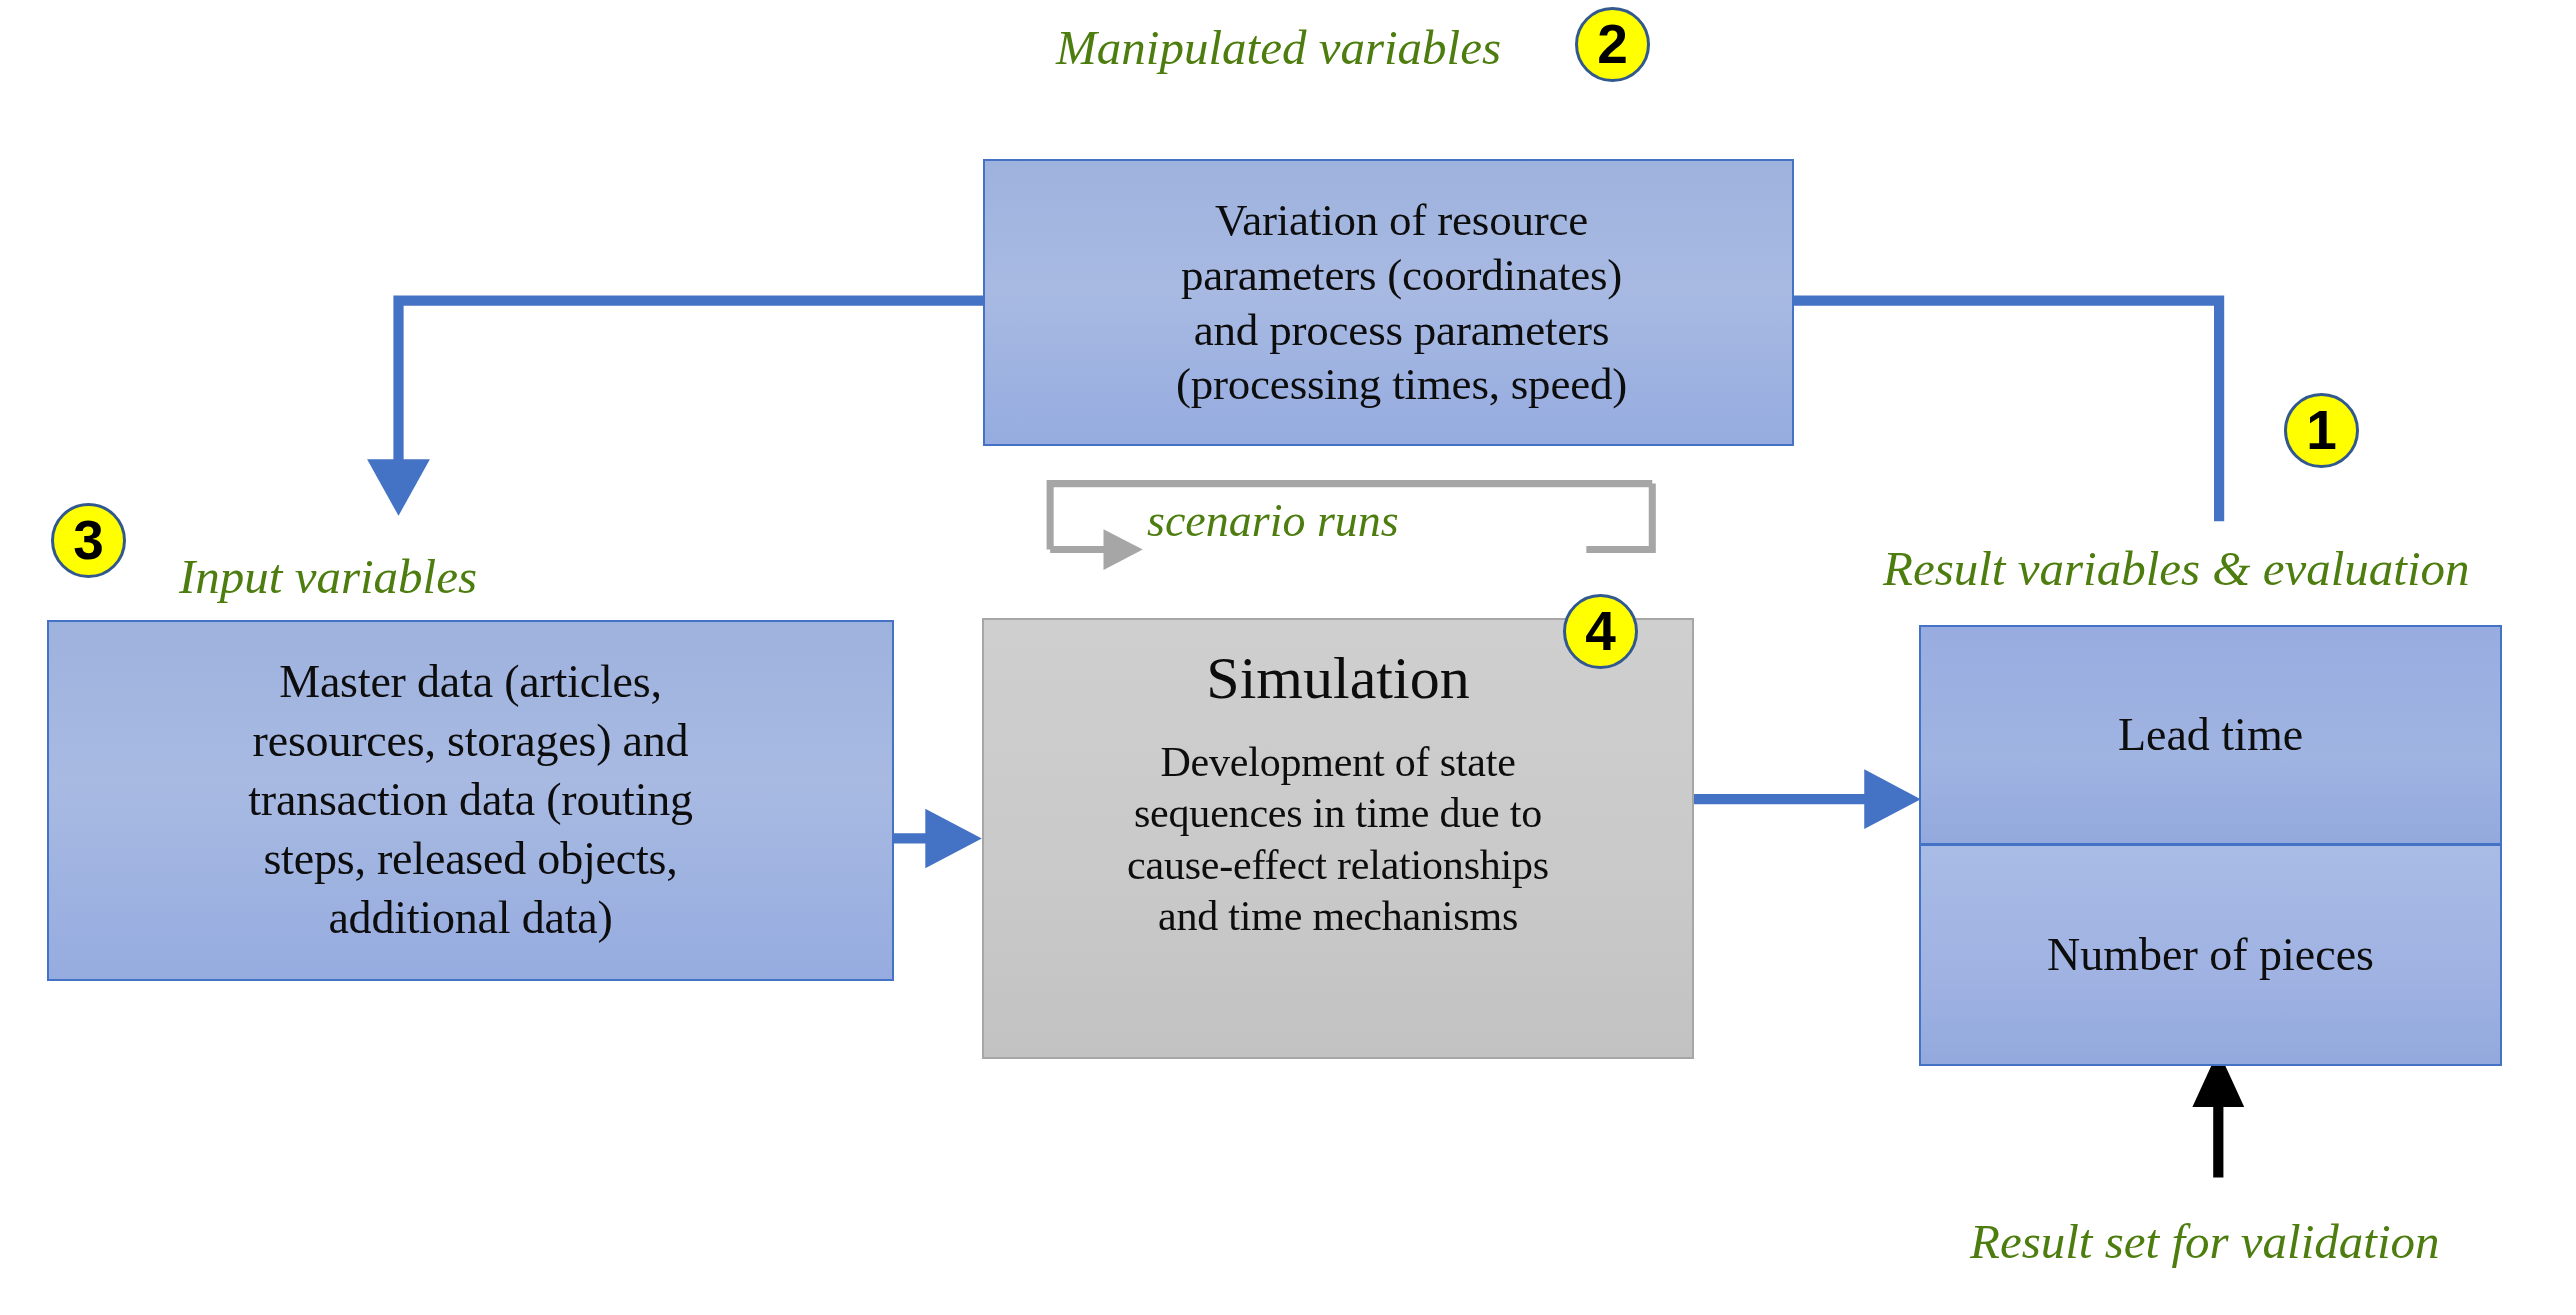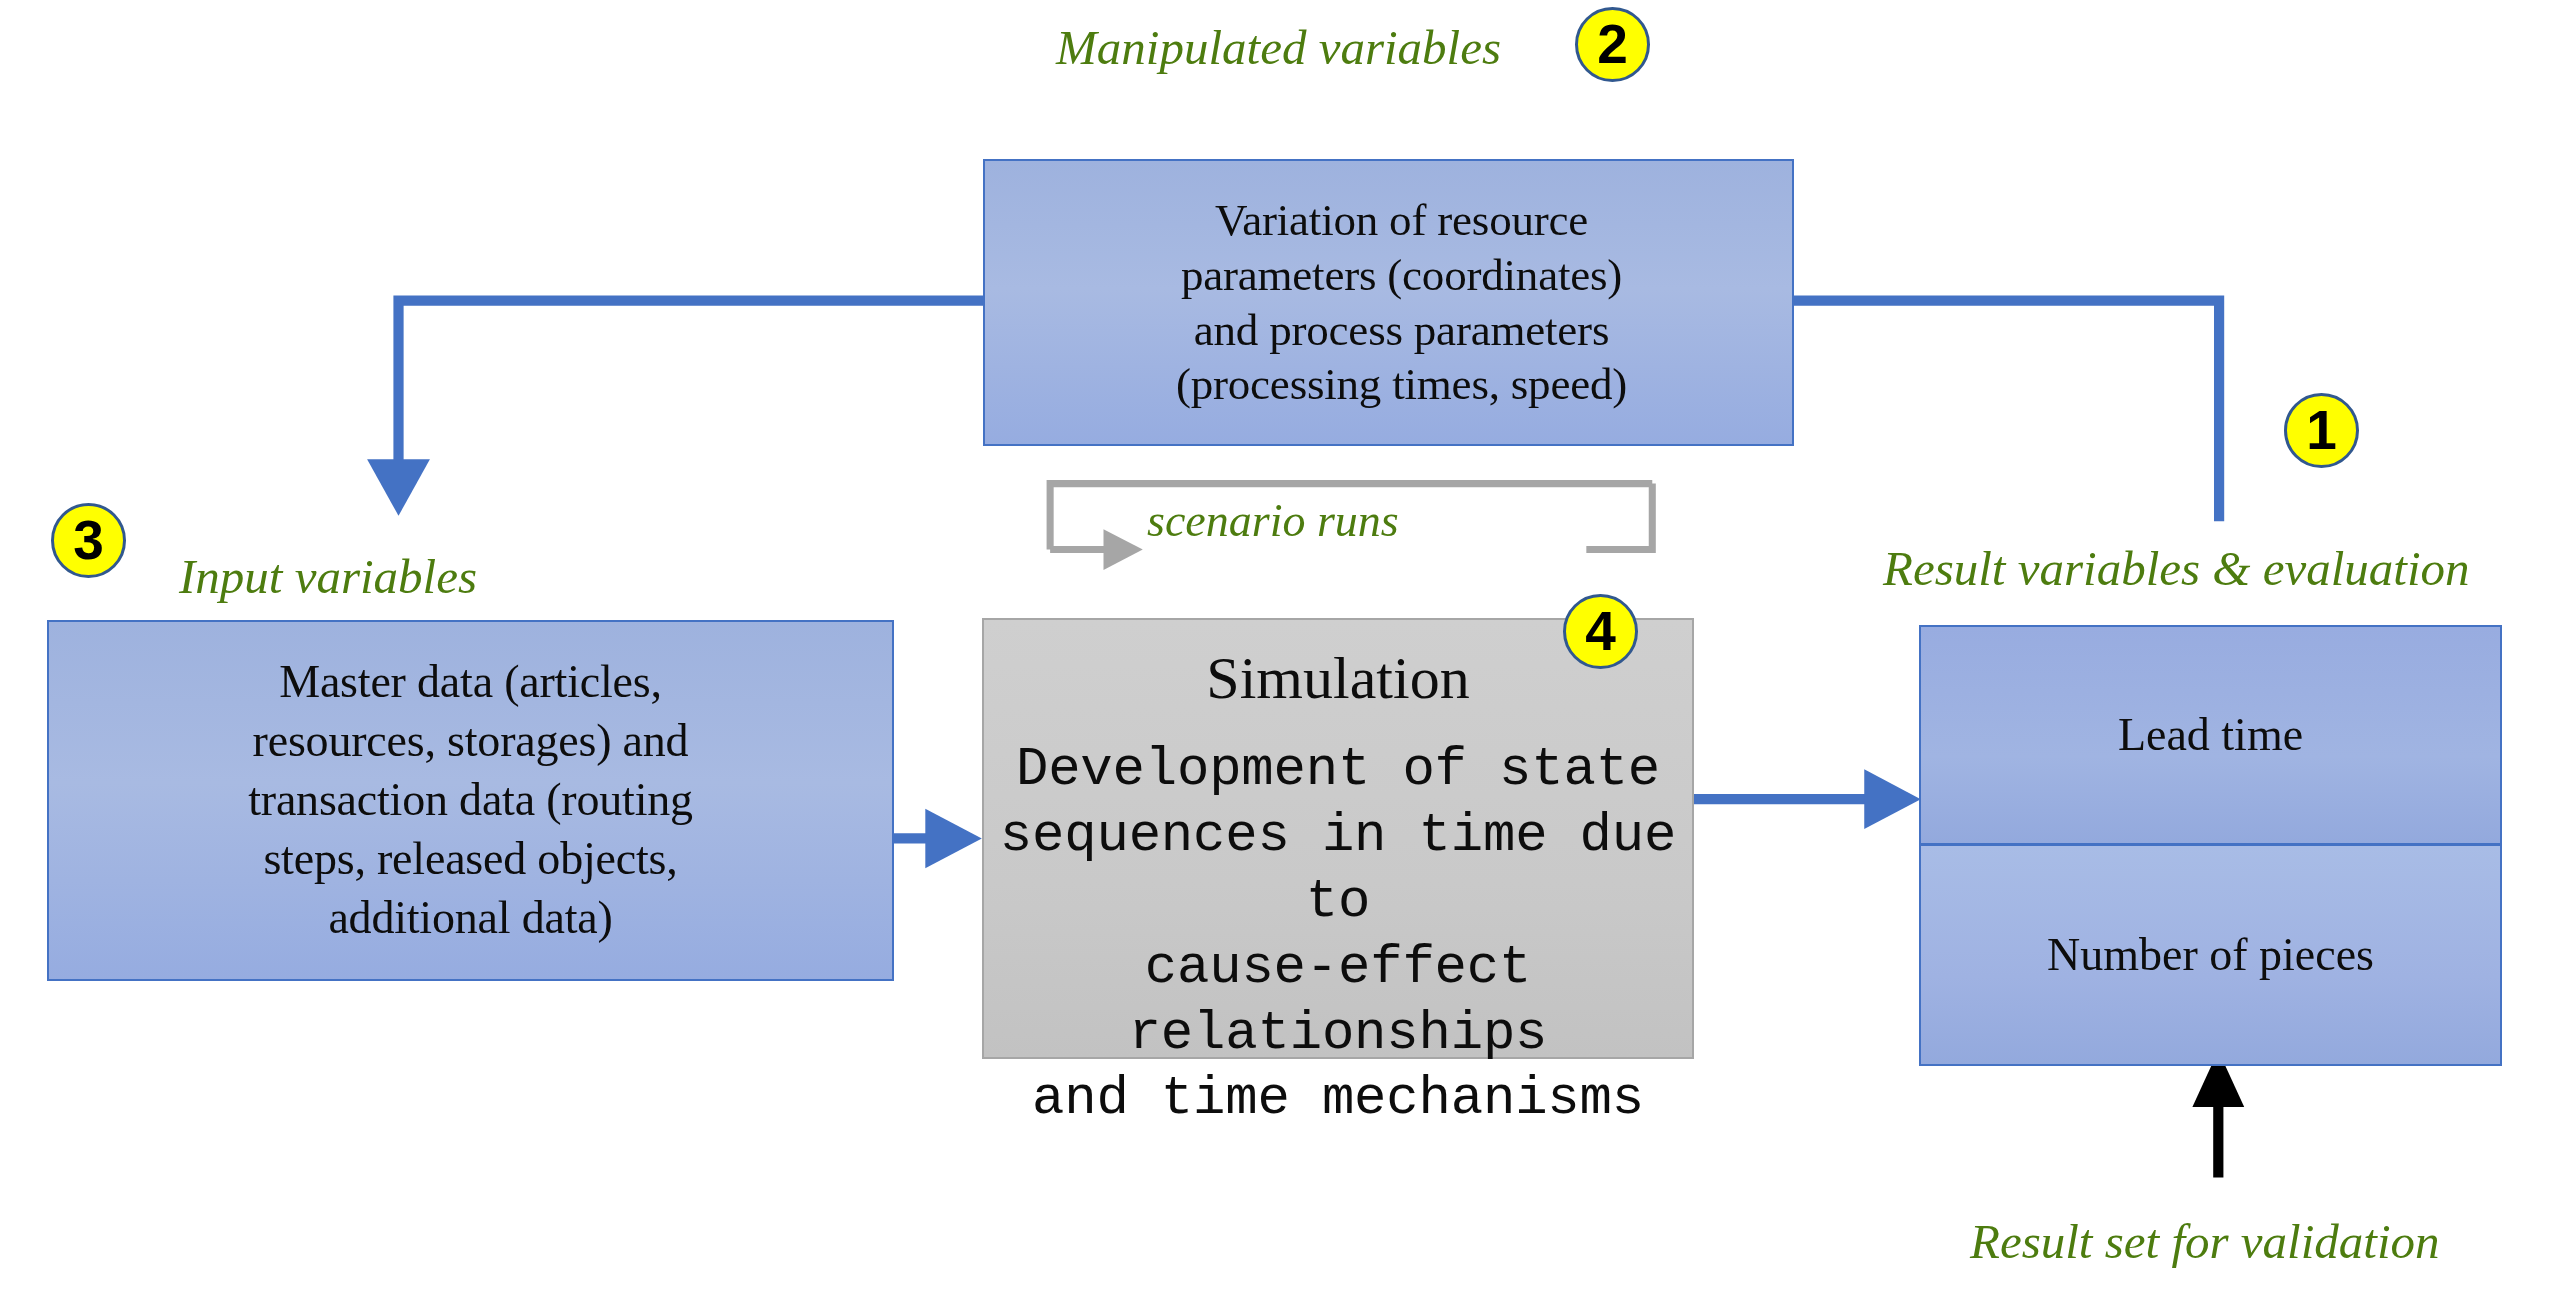--- a/index.html
+++ b/index.html
@@ -72,21 +72,21 @@
     height: 441px;
     justify-content: flex-start;
     padding-top: 27px;
     gap: 24px;
   }
   #sim-title {
     font-size: 60px;
     line-height: 1.05;
     margin-bottom: 3.1px;
   }
-  #sim-box .box-text { font-size: 54px; line-height: 1.22; font-family: Liberation Mono, monospace; }
+  #sim-box .box-text { font-size: 42px; line-height: 1.22; }
 
   
   #result-box {
     left: 1919px;
     top: 617px;
     width: 583px;
     height: 441px;
     padding: 0;
     justify-content: flex-end;
     margin-top: 8px;

